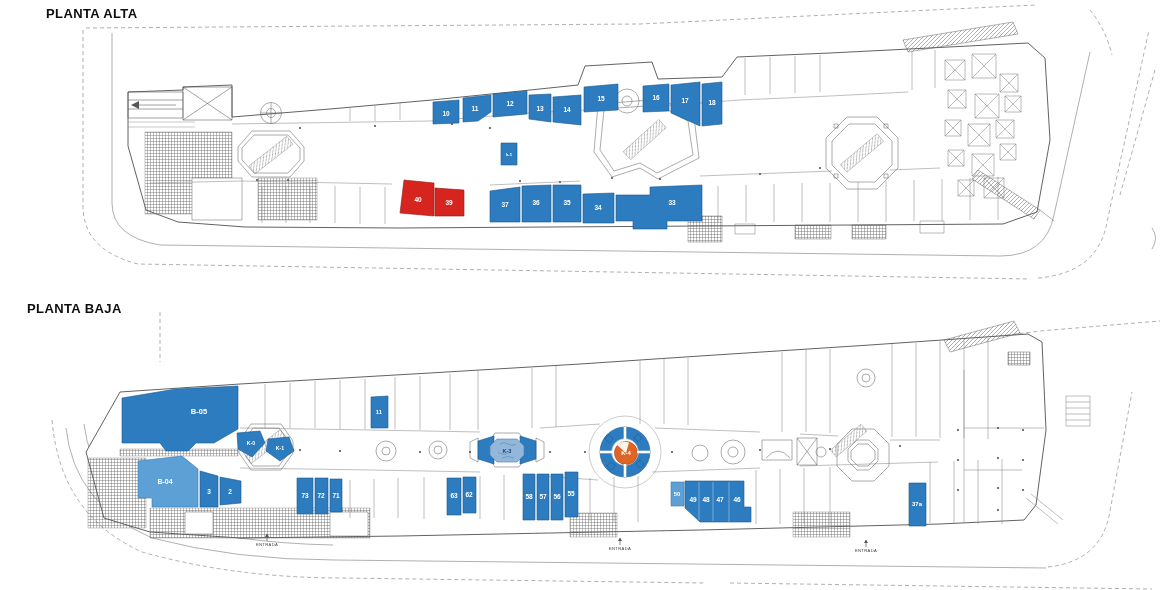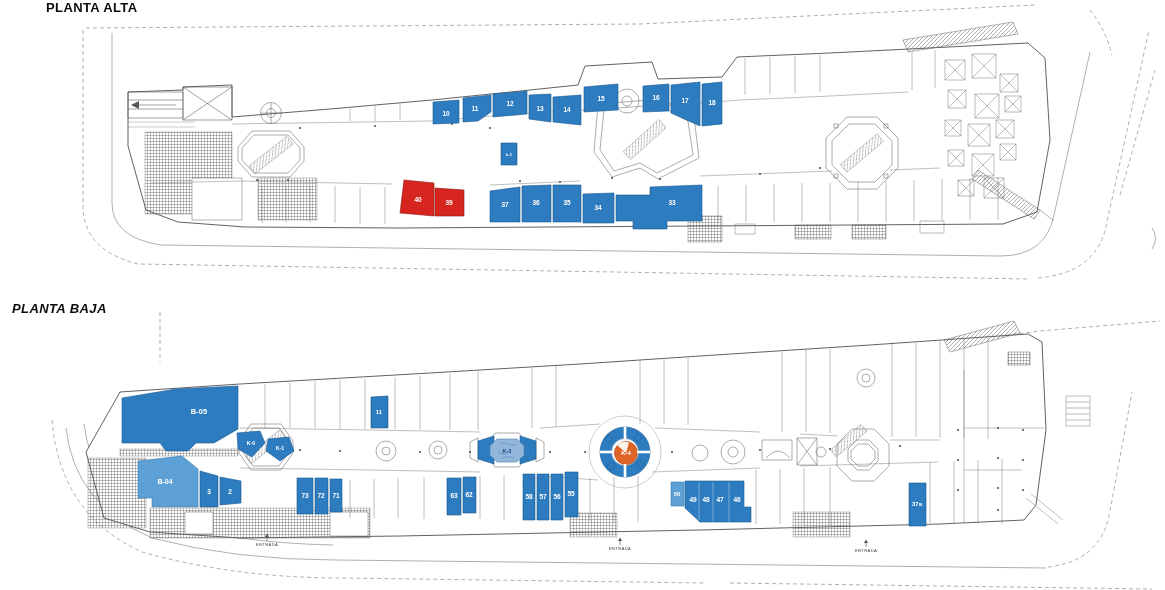--- a/index.html
+++ b/index.html
@@ -1,21 +1,21 @@
 <!DOCTYPE html>
 <html><head>
 <meta charset="utf-8">
 <style>
   html,body{margin:0;padding:0;background:#fff;}
   .stage{position:relative;width:1165px;height:590px;background:#ffffff;overflow:hidden;
          font-family:"Liberation Sans", sans-serif;}
   .stage svg{position:absolute;left:0;top:0;}
   .floor-title{position:absolute;font-weight:bold;font-size:13px;letter-spacing:.4px;color:#0d0d0d;}
-  #title-alta{left:46px;top:0;text-align:right;}
-  #title-baja{left:12px;top:301px;font-style:italic;}
+  #title-alta{left:46px;top:6px;text-align:right;}
+  #title-baja{left:27px;top:301px;}
   .base path,.base polygon,.base rect,.base polyline{vector-effect:non-scaling-stroke;}
   text{pointer-events:none;}
 </style>
 </head>
 <body>
 
 <div class="stage">
   <div class="floor-title" id="title-alta">PLANTA ALTA</div>
   <div class="floor-title" id="title-baja">PLANTA BAJA</div>
 

